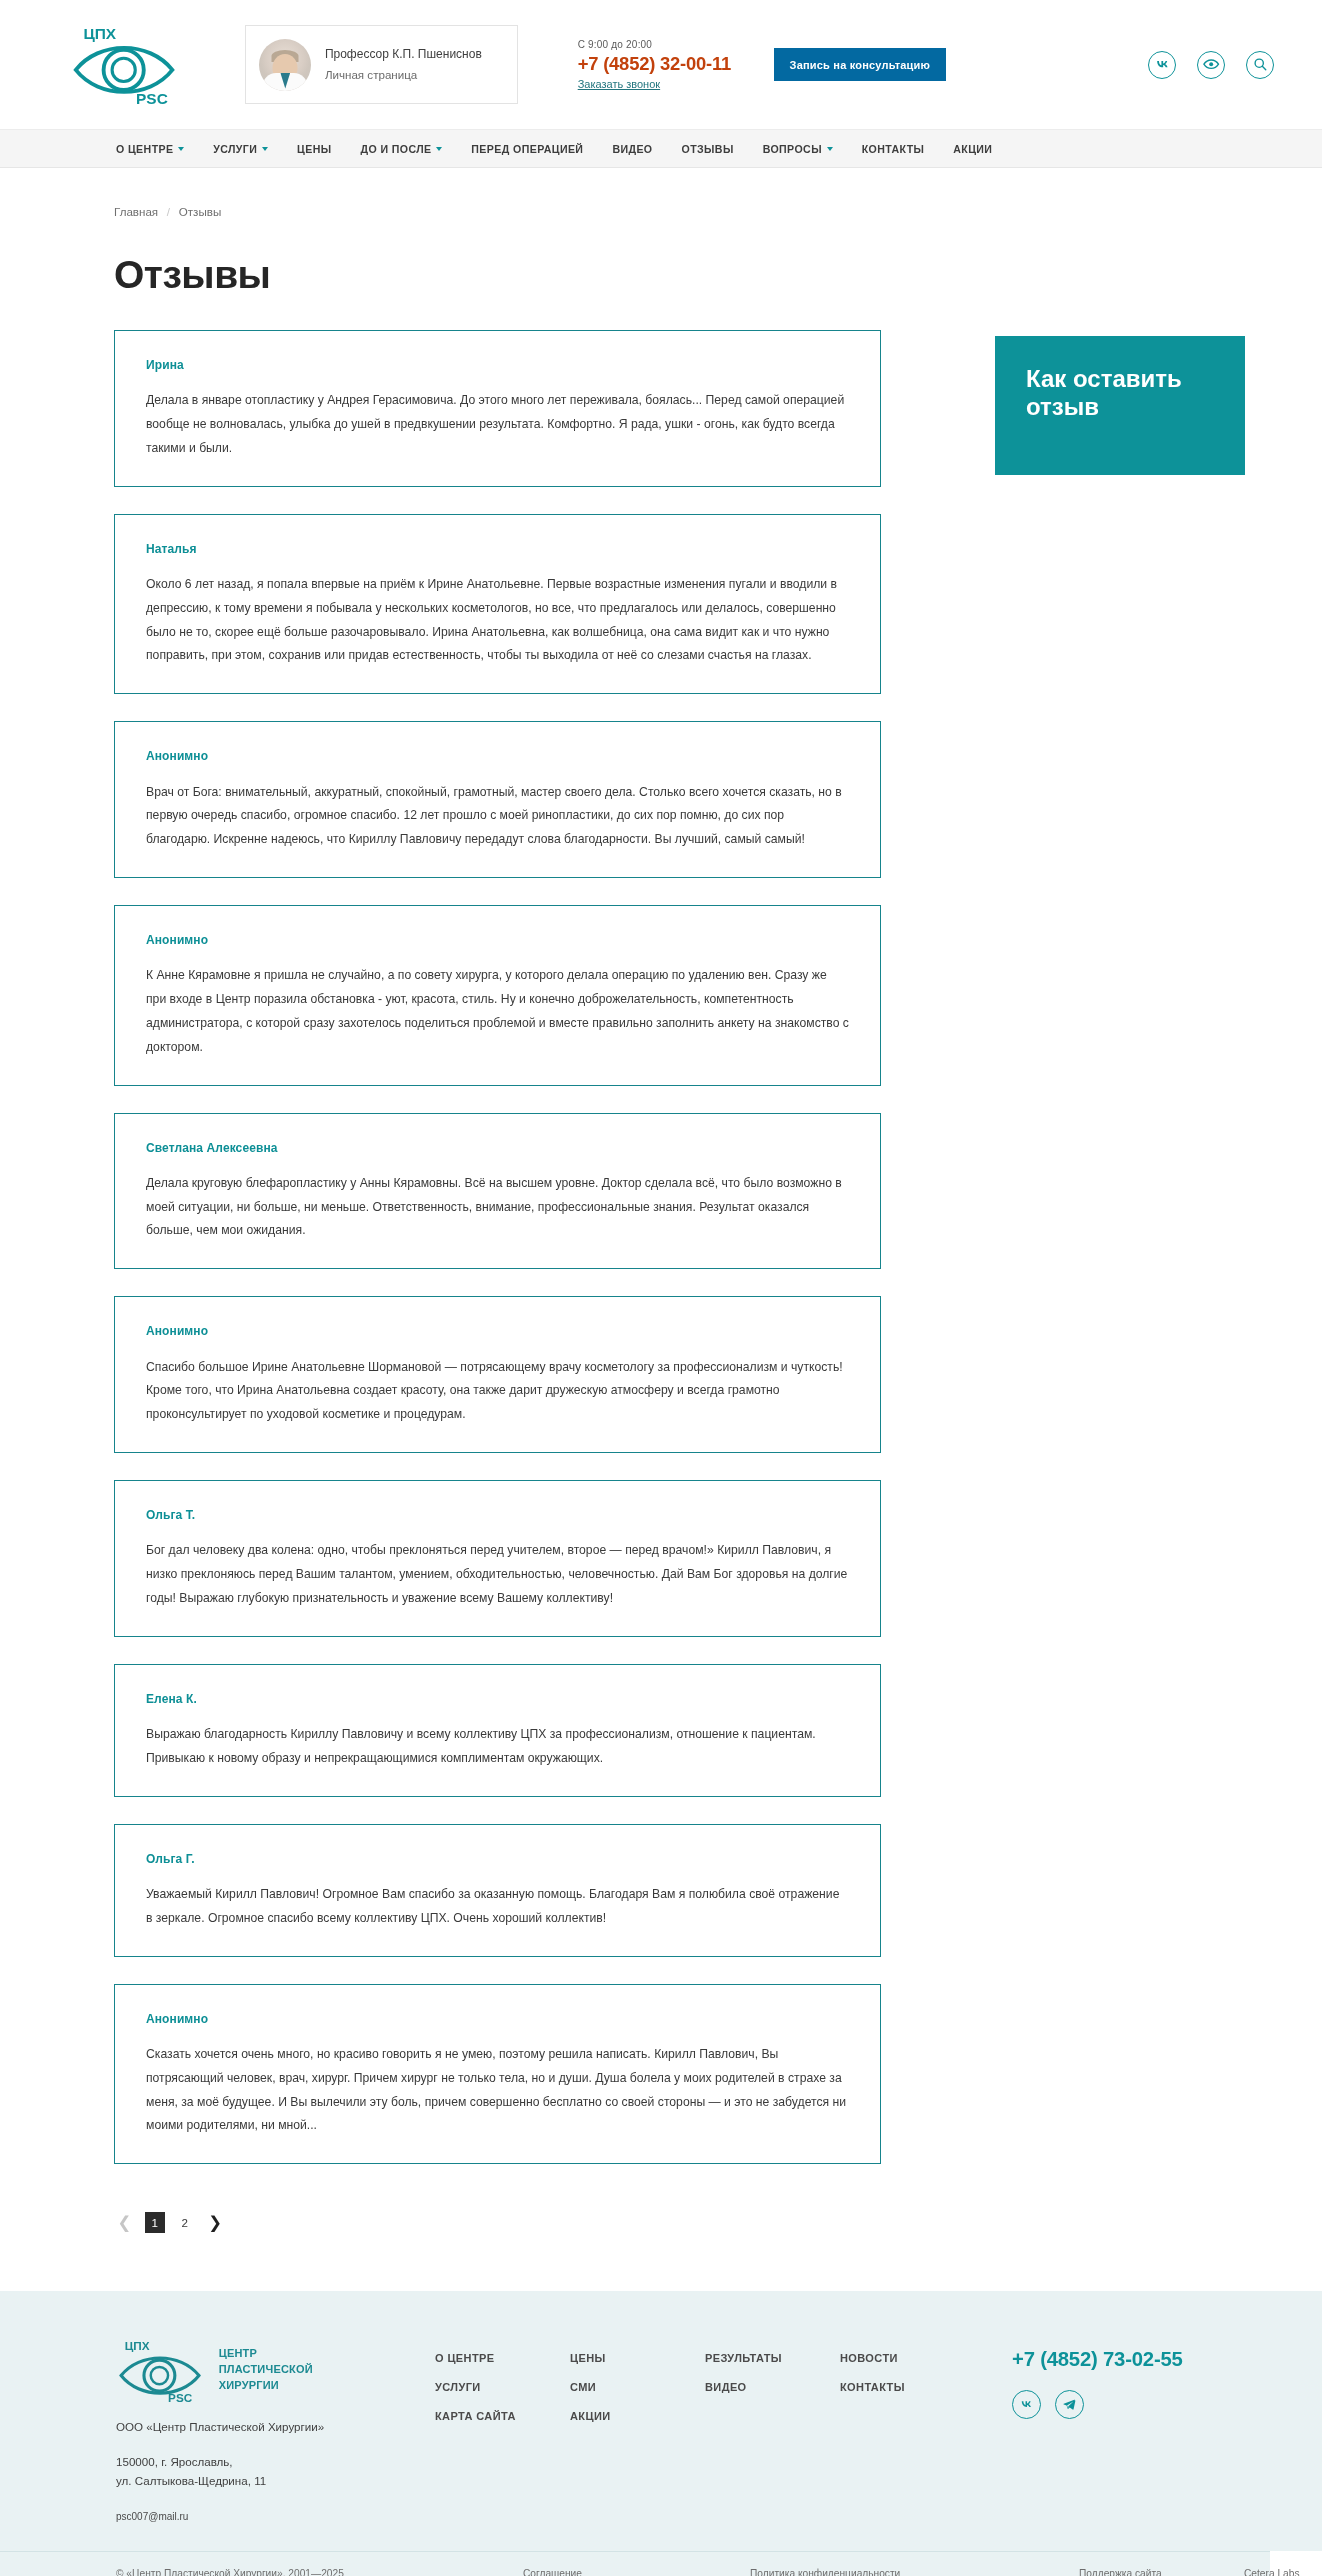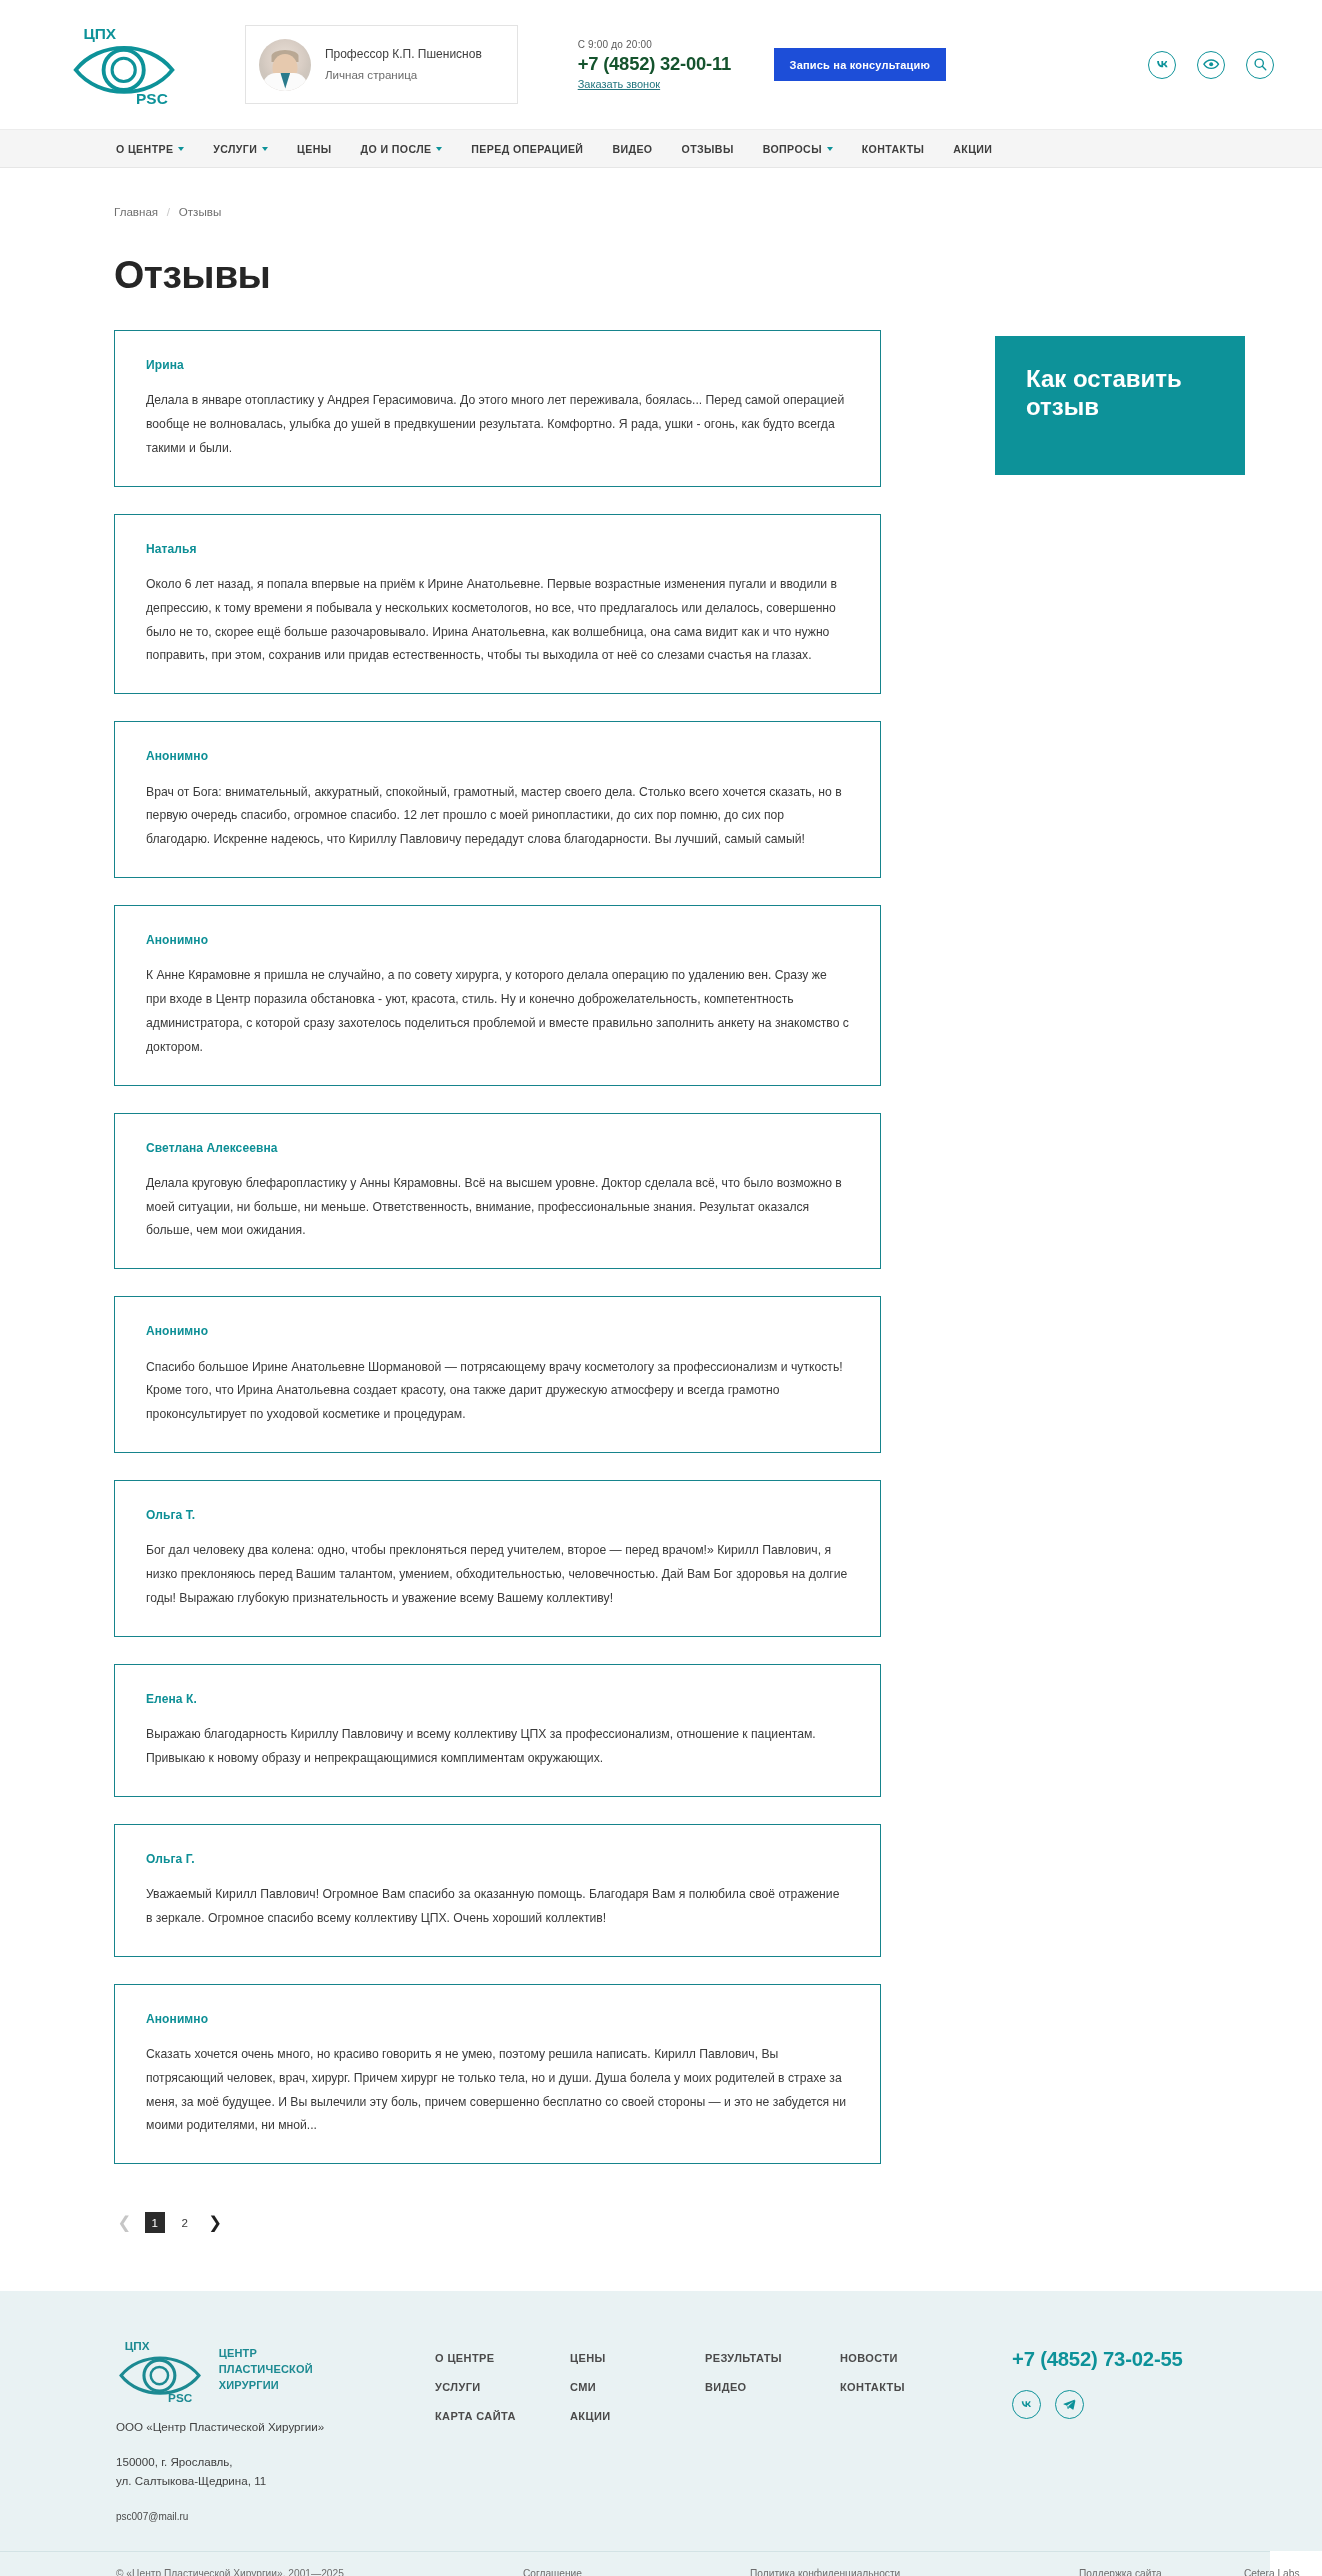--- a/index.html
+++ b/index.html
@@ -61,26 +61,26 @@
   .doctor-photo .collar {
     position:absolute; left:50%; bottom:1.9px; transform:translateX(-50%);
     width:9.7px; height:15.5px; background:#2a7b8c; clip-path: polygon(50% 100%, 0 0, 100% 0);
   }
   .doctor-text { display:flex; flex-direction:column; justify-content:center; gap:5.8px; }
   .doctor-name { font-size: 12px; color: #404040; line-height: 1.2; }
   .doctor-sub  { font-size: 11.6px;   color: #6b6b6b; line-height: 1.2; }
 
   .hours-block { margin-left: 60px; display:flex; flex-direction:column; gap:3.9px; flex: 0 0 auto; }
   .hours-line { font-size: 10px; color: #5a5a5a; letter-spacing: 0.2px; }
-  .phone-main { font-size: 18.4px; font-weight: 700; color: #14532d; letter-spacing: -0.2px; line-height: 1.1; }
+  .phone-main { font-size: 18.4px; font-weight: 700; color: #c2410c; letter-spacing: -0.2px; line-height: 1.1; }
   .callback { font-size: 11px; color: #22757e; text-decoration: underline; cursor: pointer; }
 
   .cta-button {
     margin-left: 43px;
-    background: #1d4ed8;
+    background: #0369a1;
     color: #ffffff;
     font-size: 11px;
     font-weight: 700;
     letter-spacing: 0.2px;
     padding: 10.6px 15.5px;
     border: none;
     cursor: pointer;
     white-space: nowrap;
     flex: 0 0 auto;
   }

